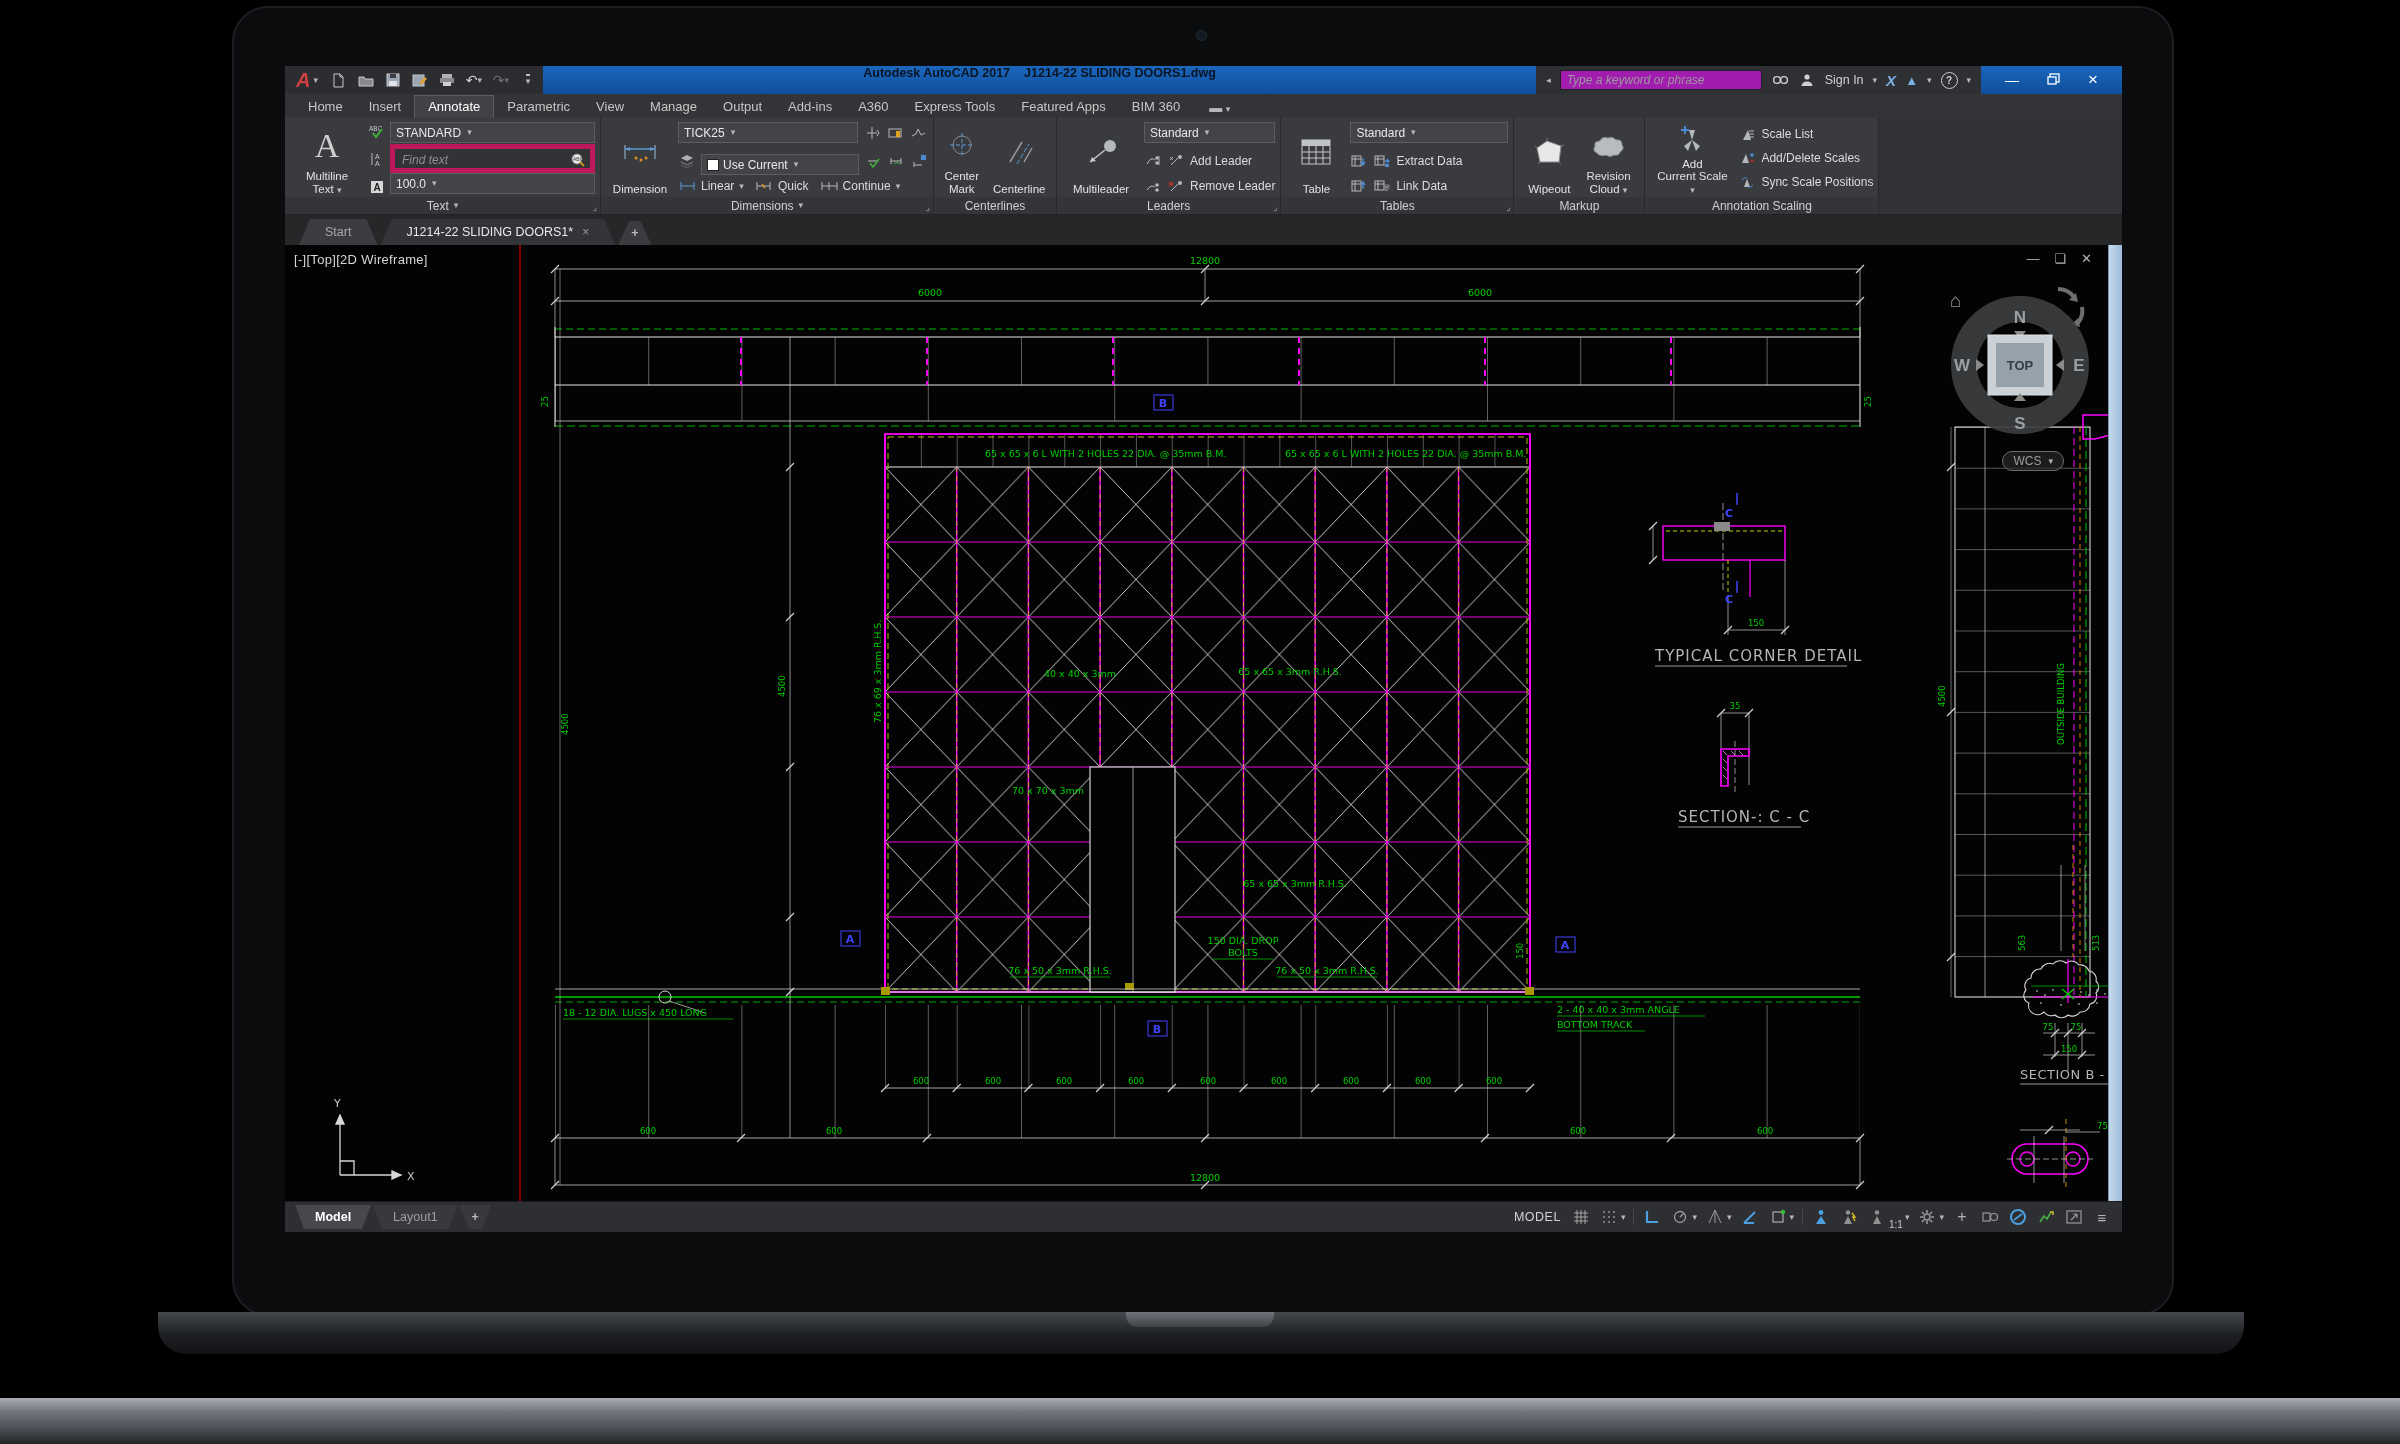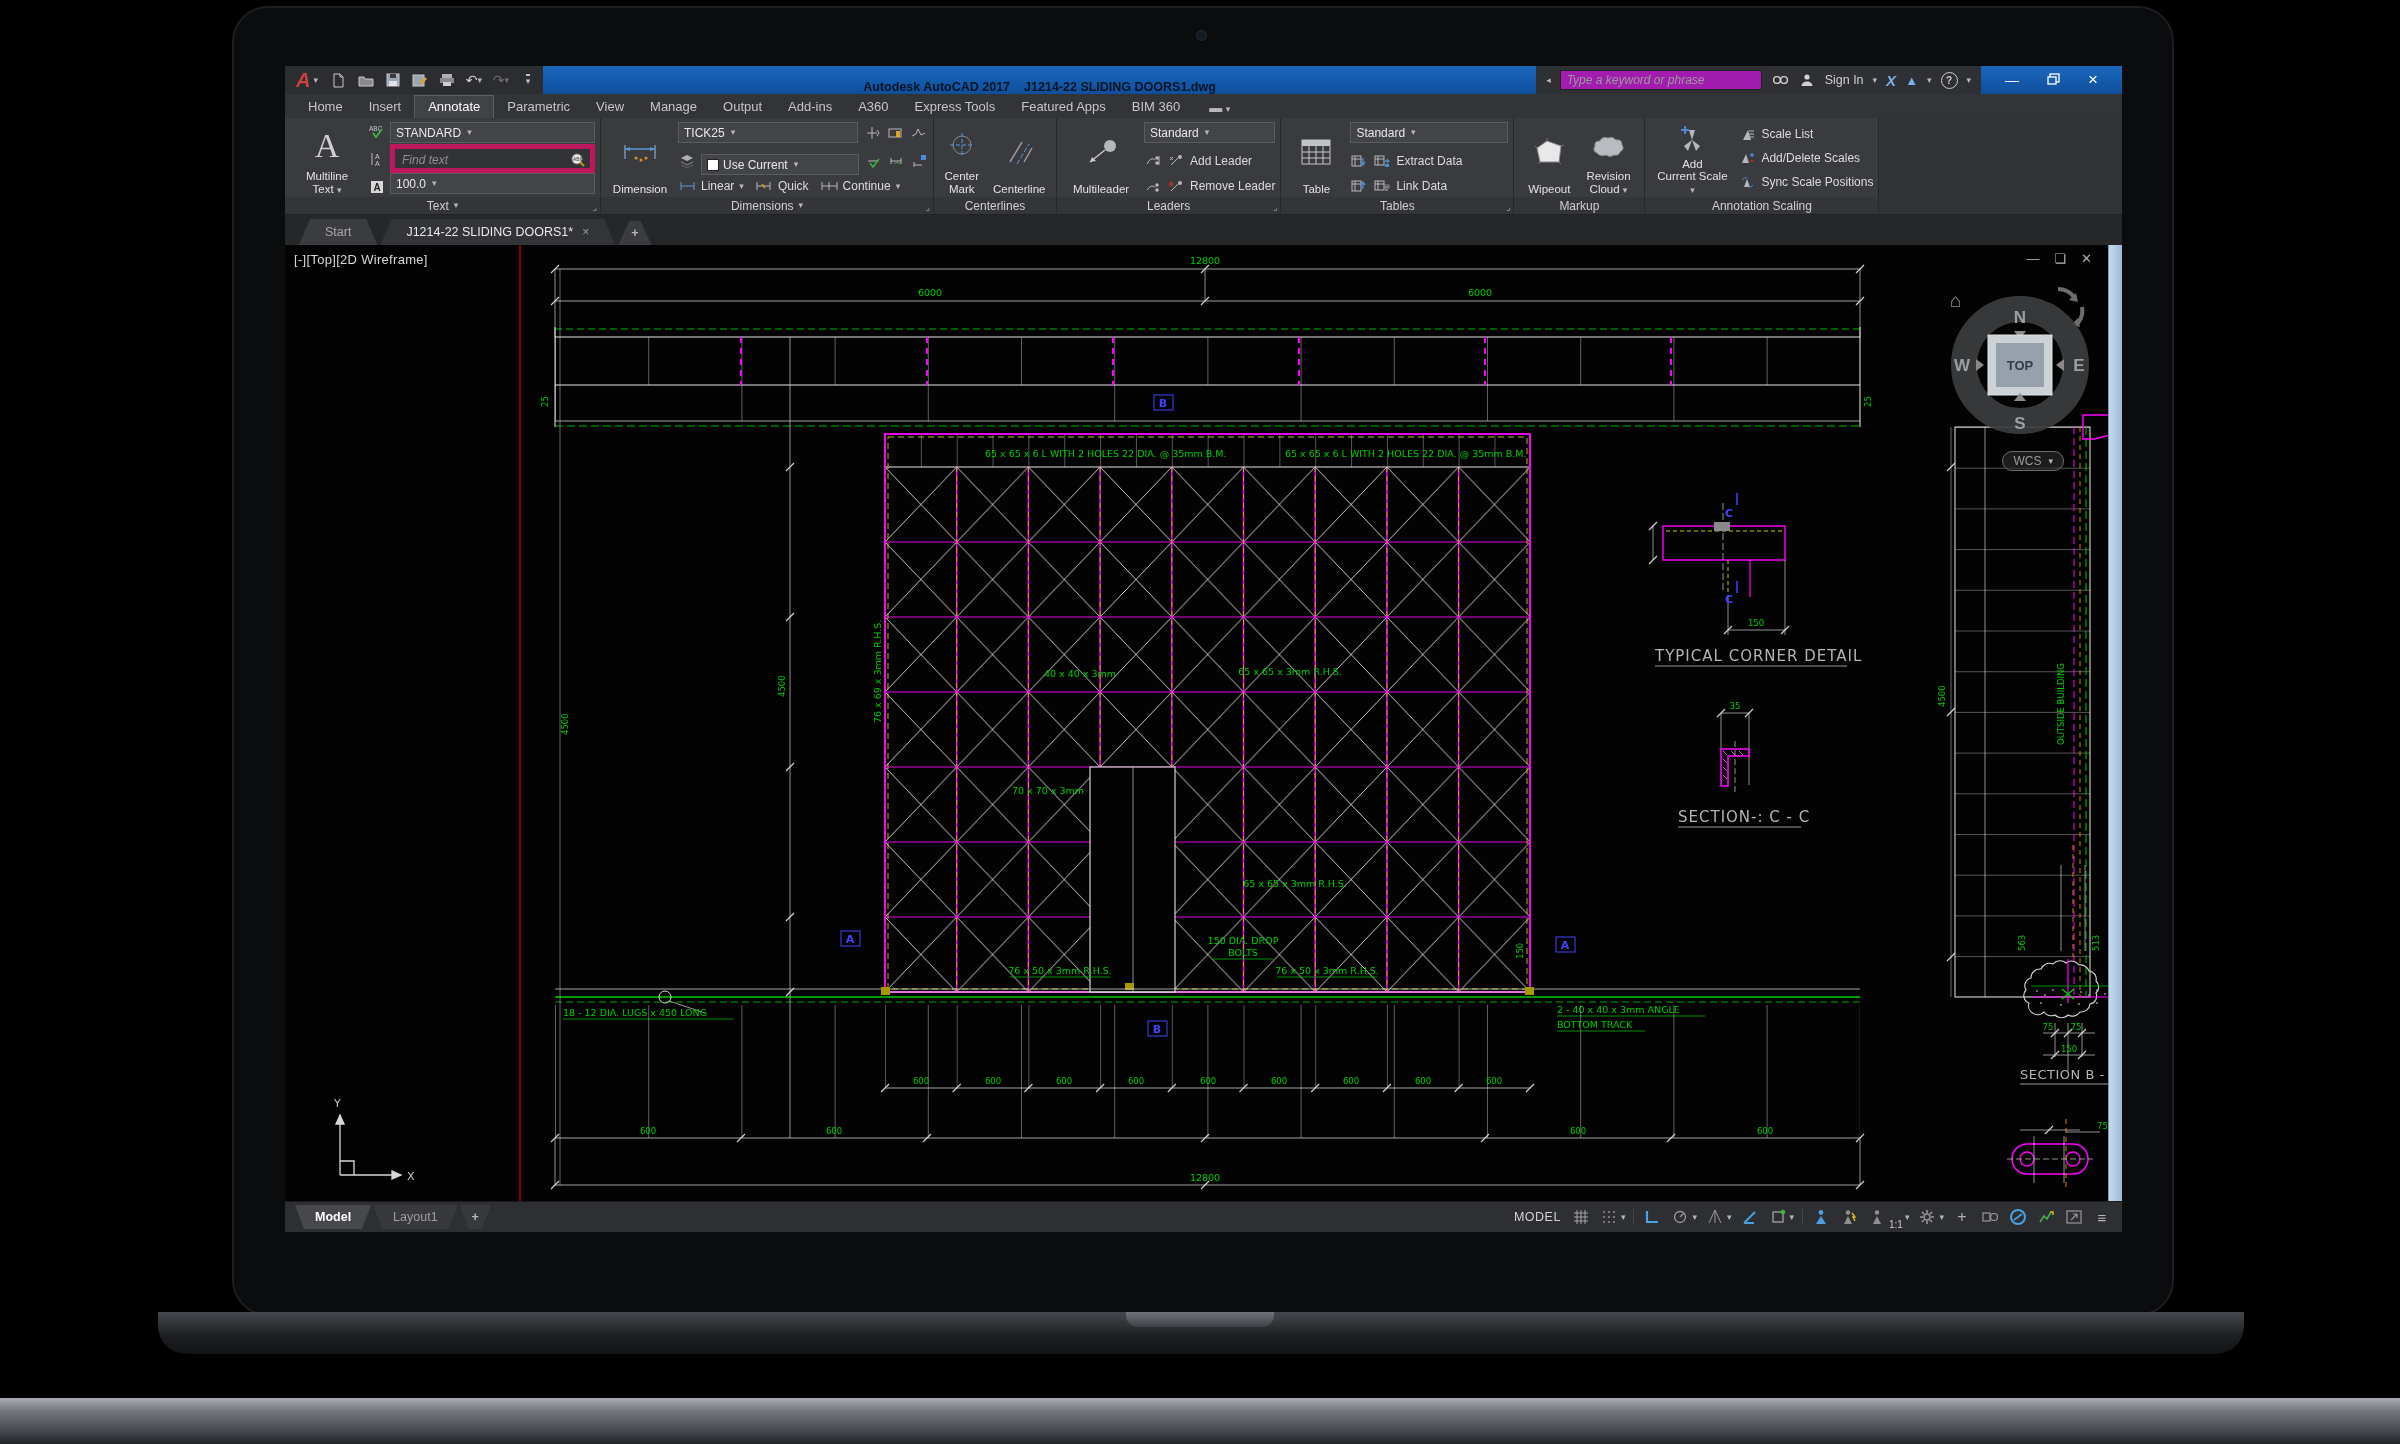--- a/index.html
+++ b/index.html
@@ -13,21 +13,21 @@
   
   .screen{position:absolute;left:285px;top:66px;width:1837px;height:1166px;background:#050505;display:flex;flex-direction:column;}
   
   .titlebar{height:28px;display:flex;align-items:stretch;font-size:12.5px;}
   .tb-left{display:flex;align-items:center;background:#2c2d30;padding:0 6px;gap:7px;}
   .app-btn{display:flex;align-items:center;gap:3px;padding:0 5px;}
   .app-a{color:#cf4040;font-weight:800;font-size:20px;font-style:italic;line-height:20px;}
   .qat{display:flex;align-items:center;gap:9px;}
   .qat svg{display:block;}
   .caret{font-size:9px;color:#b8b8b8;line-height:9px;}
-  .tb-blue{flex:1;background:linear-gradient(#1a67bd,#0f4f9c);display:flex;align-items:flex-end;justify-content:center;gap:14px;color:#0a1422;font-weight:700;}
+  .tb-blue{flex:1;background:linear-gradient(#1a67bd,#0f4f9c);display:flex;align-items:flex-start;justify-content:center;gap:14px;color:#0a1422;font-weight:700;}
   .tb-search{display:flex;align-items:center;background:#2f3033;gap:9px;padding:0 10px;color:#cfcfcf;}
   .search-input{width:188px;height:18px;background:#a21caf;border:1px solid #1f2023;color:#cfcfcf;font-size:12px;padding:0 6px;font-style:italic;}
   .search-input::placeholder{color:#9a9a9a;font-style:italic;}
   .tb-win{background:linear-gradient(#1a67bd,#0f4f9c);display:flex;align-items:center;gap:28px;padding:0 24px;color:#fff;font-size:14px;}
   .tb-win span{cursor:default;}
   
   .ribtabs{height:24px;background:#333437;display:flex;align-items:flex-end;padding-left:10px;font-size:13px;color:#c6c6c6;}
   .rtab{padding:3px 13px 4px;}
   .rtab.active{background:#414245;border:1px solid #5c5d60;border-bottom:none;color:#fff;}
   .rtab-more{margin-left:8px;padding:3px 8px;color:#b8b8b8;}

